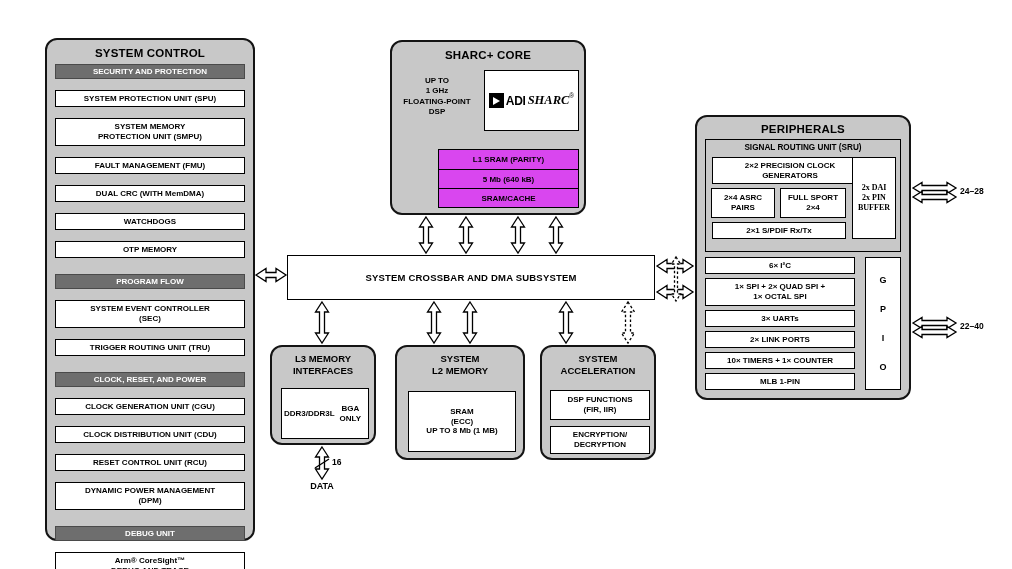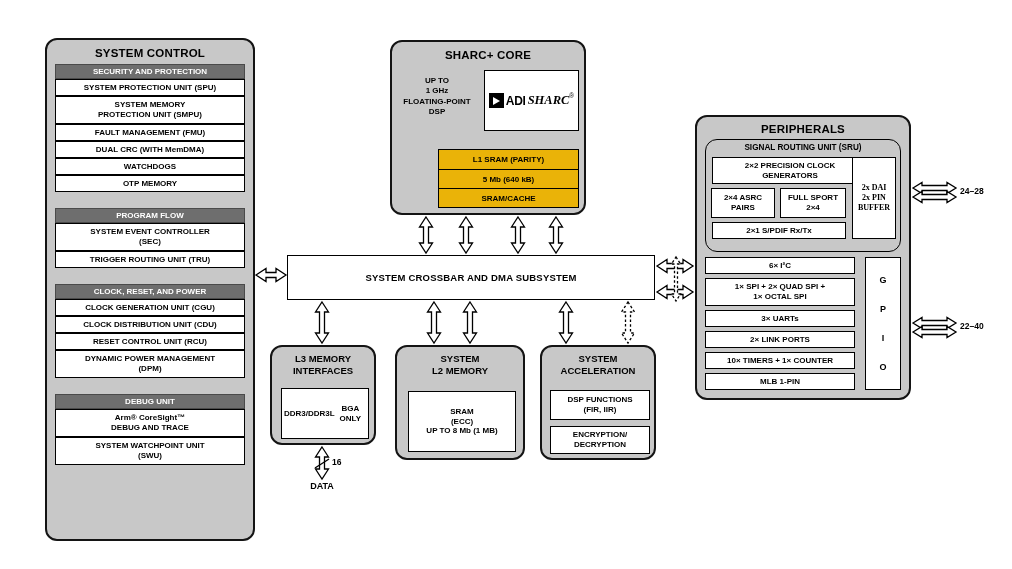--- a/index.html
+++ b/index.html
@@ -5,53 +5,53 @@
   *{margin:0;padding:0;box-sizing:border-box;}
   body{font-family:"Liberation Sans","DejaVu Sans",sans-serif;background:#fff;}
   #canvas{position:relative;width:1012px;height:569px;background:#fff;overflow:hidden;}
   .panel{position:absolute;background:#c8c8c8;border:2px solid #141414;border-radius:12px;}
   .panel-title{font-weight:bold;font-size:11.5px;text-align:center;letter-spacing:.2px;color:#000;}
   .panel-title2{font-weight:bold;font-size:9.5px;text-align:center;white-space:pre-line;line-height:1.25;margin-top:6px;color:#000;}
   .hdr{background:#6e6e6e;color:#fff;font-size:8px;font-weight:bold;display:flex;align-items:center;justify-content:center;min-height:15px;text-align:center;border:1px solid #4a4a4a;}
   .wbox{background:#fff;border:1.3px solid #000;font-size:8px;font-weight:bold;text-align:center;display:flex;align-items:center;justify-content:center;white-space:pre-line;line-height:1.22;padding:1px 2px;color:#000;}
   .h1{min-height:17px}
   .h2{min-height:28px}
-  .sec{display:flex;flex-direction:column;gap:0;margin-top:16px;}
+  .sec{display:flex;flex-direction:column;gap:11px;margin-top:16px;}
   .sec.first{margin-top:5px;}
 
   #sysctl{left:45px;top:38px;width:210px;height:503px;padding:7px 8px 0;}
 
   #core{left:390px;top:40px;width:196px;height:175px;}
   #core .panel-title{margin-top:7px;}
   .spec{position:absolute;left:2px;top:34px;width:86px;font-size:8px;font-weight:bold;text-align:center;white-space:pre-line;line-height:1.3;color:#000;}
   .logo-box{position:absolute;left:92px;top:28px;width:95px;height:61px;background:#fff;border:1.4px solid #000;display:flex;align-items:center;justify-content:center;}
   .adi-sq{width:15px;height:15px;background:#000;display:flex;align-items:center;justify-content:center;margin-right:2px;}
   .adi-tri{width:0;height:0;border-top:4.5px solid transparent;border-bottom:4.5px solid transparent;border-left:7px solid #fff;}
   .adi-text{font-weight:bold;font-size:12px;letter-spacing:-.3px;color:#000;}
   .sharc-text{font-weight:bold;font-style:italic;font-size:12.5px;font-family:"Liberation Serif","DejaVu Serif",serif;margin-left:2px;color:#000;}
   .logo-mark{font-size:6.5px;position:relative;top:-5px;color:#000;}
-  .l1-box{position:absolute;left:46px;top:107px;width:141px;background:#eab308;border:1.4px solid #000;}
+  .l1-box{position:absolute;left:46px;top:107px;width:141px;background:#d946ef;border:1.4px solid #000;}
   .l1-row{height:19px;display:flex;align-items:center;justify-content:center;font-size:8px;font-weight:bold;color:#000;}
   .l1-row + .l1-row{border-top:1.2px solid #000;}
 
   #xbar{position:absolute;left:287px;top:255px;width:368px;height:45px;background:#fff;border:1.8px solid #000;display:flex;align-items:center;justify-content:center;font-weight:bold;font-size:9.5px;letter-spacing:.2px;color:#000;}
 
   #l3{left:270px;top:345px;width:106px;height:100px;}
   .ddr-box{position:absolute;left:9px;top:41px;width:88px;height:51px;flex-direction:row;justify-content:space-between;align-items:center;padding:4px 2px;}
 
   #l2{left:395px;top:345px;width:130px;height:115px;}
   .sram-box{position:absolute;left:11px;top:44px;width:108px;height:61px;}
 
   #accel{left:540px;top:345px;width:116px;height:115px;}
   .acc1{position:absolute;left:8px;top:43px;width:100px;height:30px;}
   .acc2{position:absolute;left:8px;top:79px;width:100px;height:28px;}
 
   #periph{left:695px;top:115px;width:216px;height:285px;}
   #periph .panel-title{margin-top:6px;}
-  .sru{position:absolute;left:8px;top:22px;width:196px;height:113px;border:1.6px solid #000;border-radius:12px;}
+  .sru{position:absolute;left:8px;top:22px;width:196px;height:113px;border:1.6px solid #000;border-radius:0;}
   .sru-title{font-size:8.2px;font-weight:bold;text-align:center;margin-top:3px;color:#000;}
   .sru .wbox{position:absolute;}
   .b-clockgen{left:6px;top:17px;width:156px;height:27px;}
   .b-asrc{left:5px;top:48px;width:64px;height:30px;}
   .b-sport{left:74px;top:48px;width:66px;height:30px;}
   .b-spdif{left:6px;top:82px;width:134px;height:17px;}
   .b-dai{left:146px;top:17px;width:44px;height:82px;font-family:Liberation Serif, serif;}
   .plist{position:absolute;left:8px;top:140px;width:150px;display:flex;flex-direction:column;gap:4px;}
   .gpio{position:absolute;left:168px;top:140px;width:36px;height:133px;background:#fff;border:1.3px solid #000;display:flex;align-items:center;justify-content:center;font-size:9px;font-weight:bold;white-space:pre-line;line-height:29px;text-align:center;color:#000;}
 

